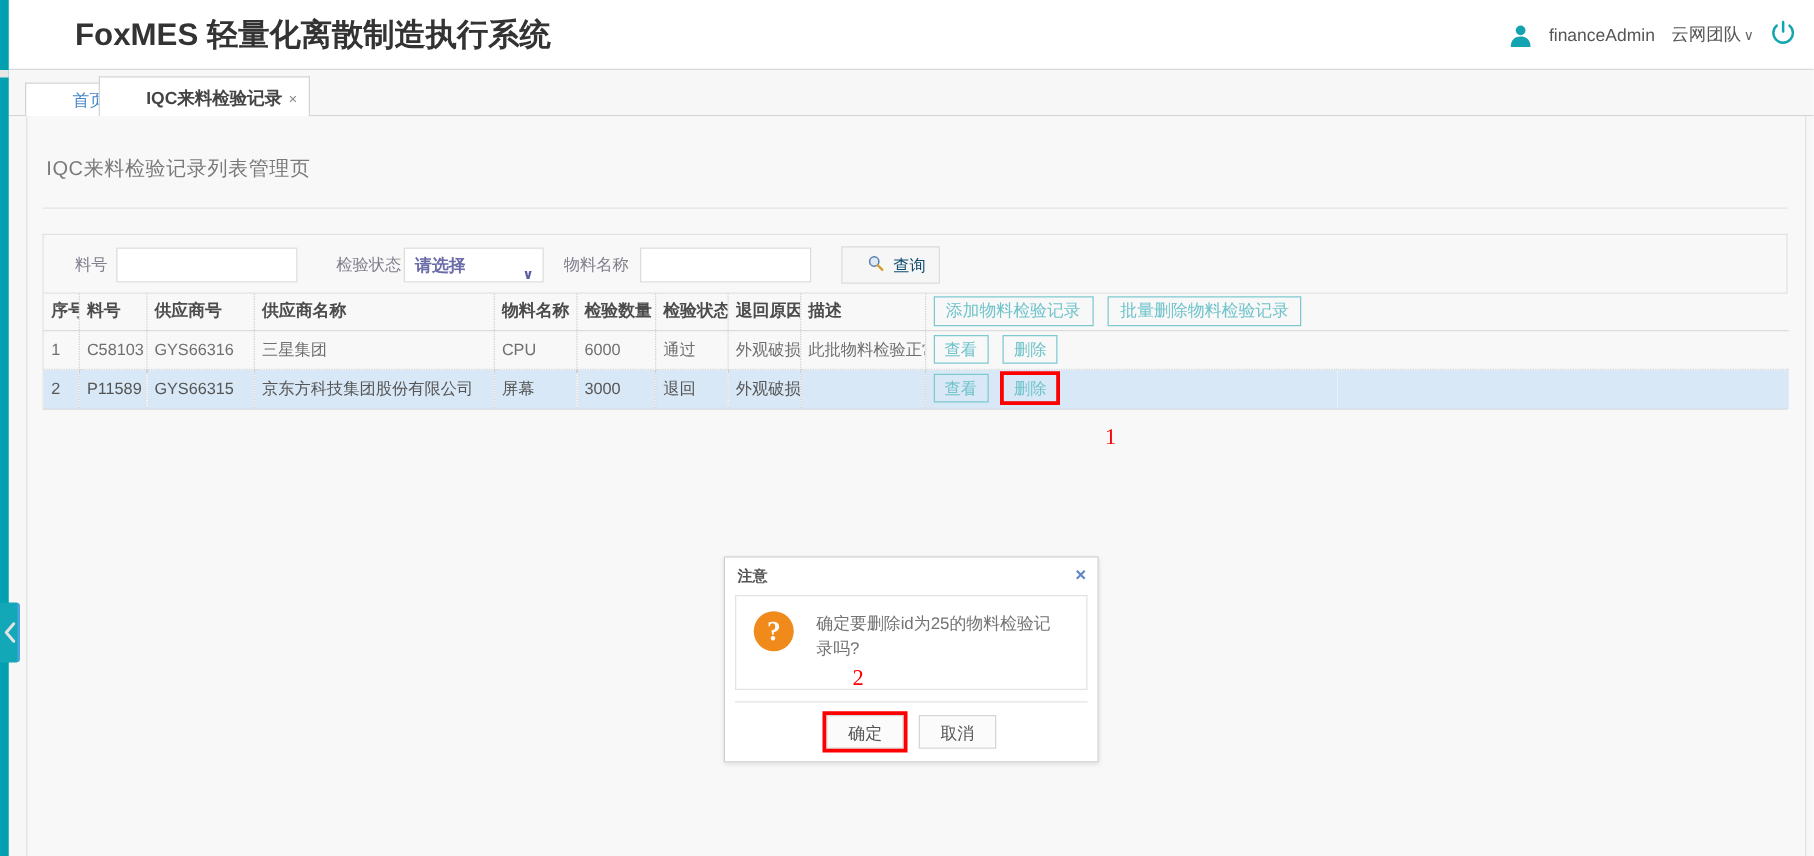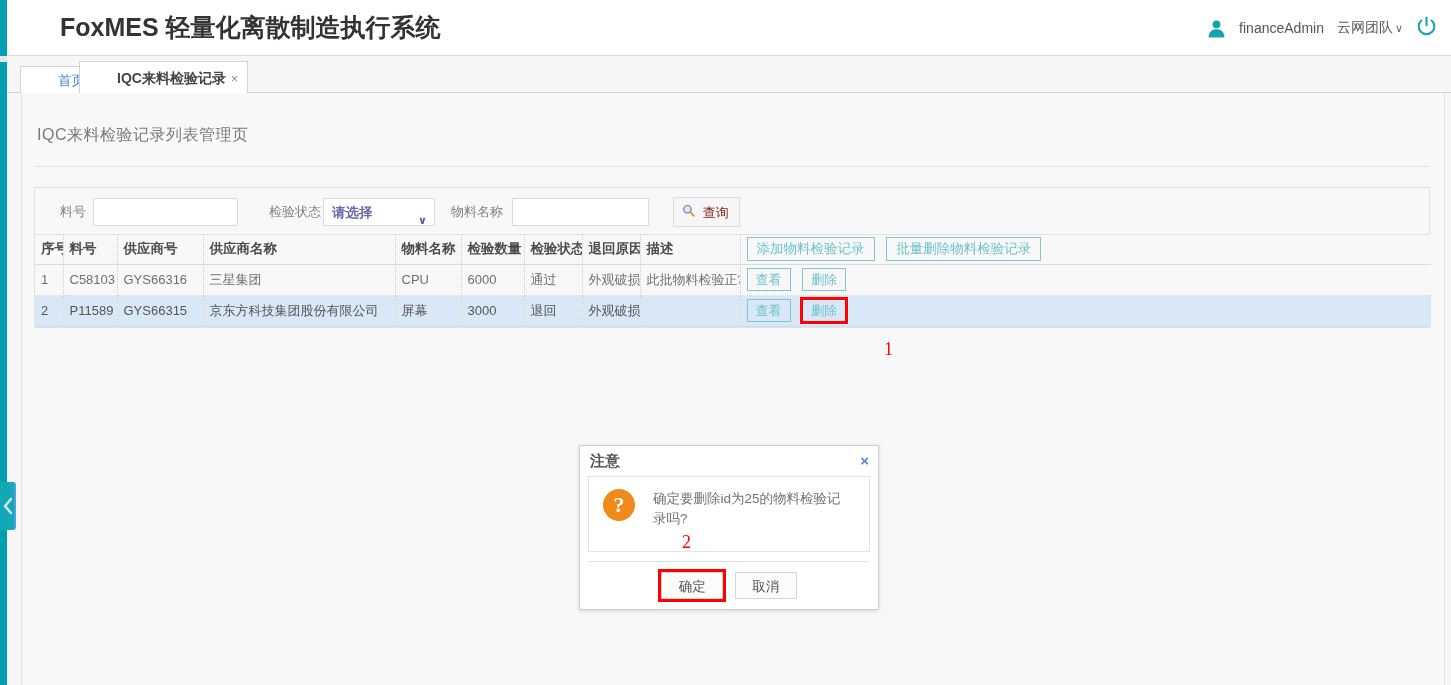--- a/index.html
+++ b/index.html
@@ -194,22 +194,22 @@
     position: absolute; right: 7px; top: 8px;
     color: #5b5ba0; font-size: 11px; font-weight: bold;
   }
   .search-btn {
     position: absolute;
     top: 9px;
     height: 30px;
     background: #f6f6f6;
     border: 1px solid #dcdcdc;
     font-size: 13px;
-    color: #7f1d1d;
-    padding: 0 10px 0 8px;
+    color: #0c4a6e;
+    padding: 0 10px 0 20px;
     line-height: 29px;
     cursor: pointer;
     white-space: nowrap;
   }
   .search-btn .mag { margin-right: 4px; }
 
   
   #lbl-materialno { left: 25px; }
   #in-materialno  { left: 58px; width: 145px; }
   #lbl-status     { left: 234px; }
@@ -307,21 +307,21 @@
     z-index: 55;
   }
   .modal-head {
     position: relative;
     height: 30px;
     padding: 0 10px;
     line-height: 30px;
     border-bottom: 0;
   }
   .modal-title {
-    font-size: 15px;
+    font-size: 12px;
     font-weight: bold;
     color: #555;
   }
   .modal-close {
     position: absolute;
     right: 9px; top: 0;
     line-height: 30px;
     font-size: 15px;
     color: #5c87c4;
     cursor: pointer;

